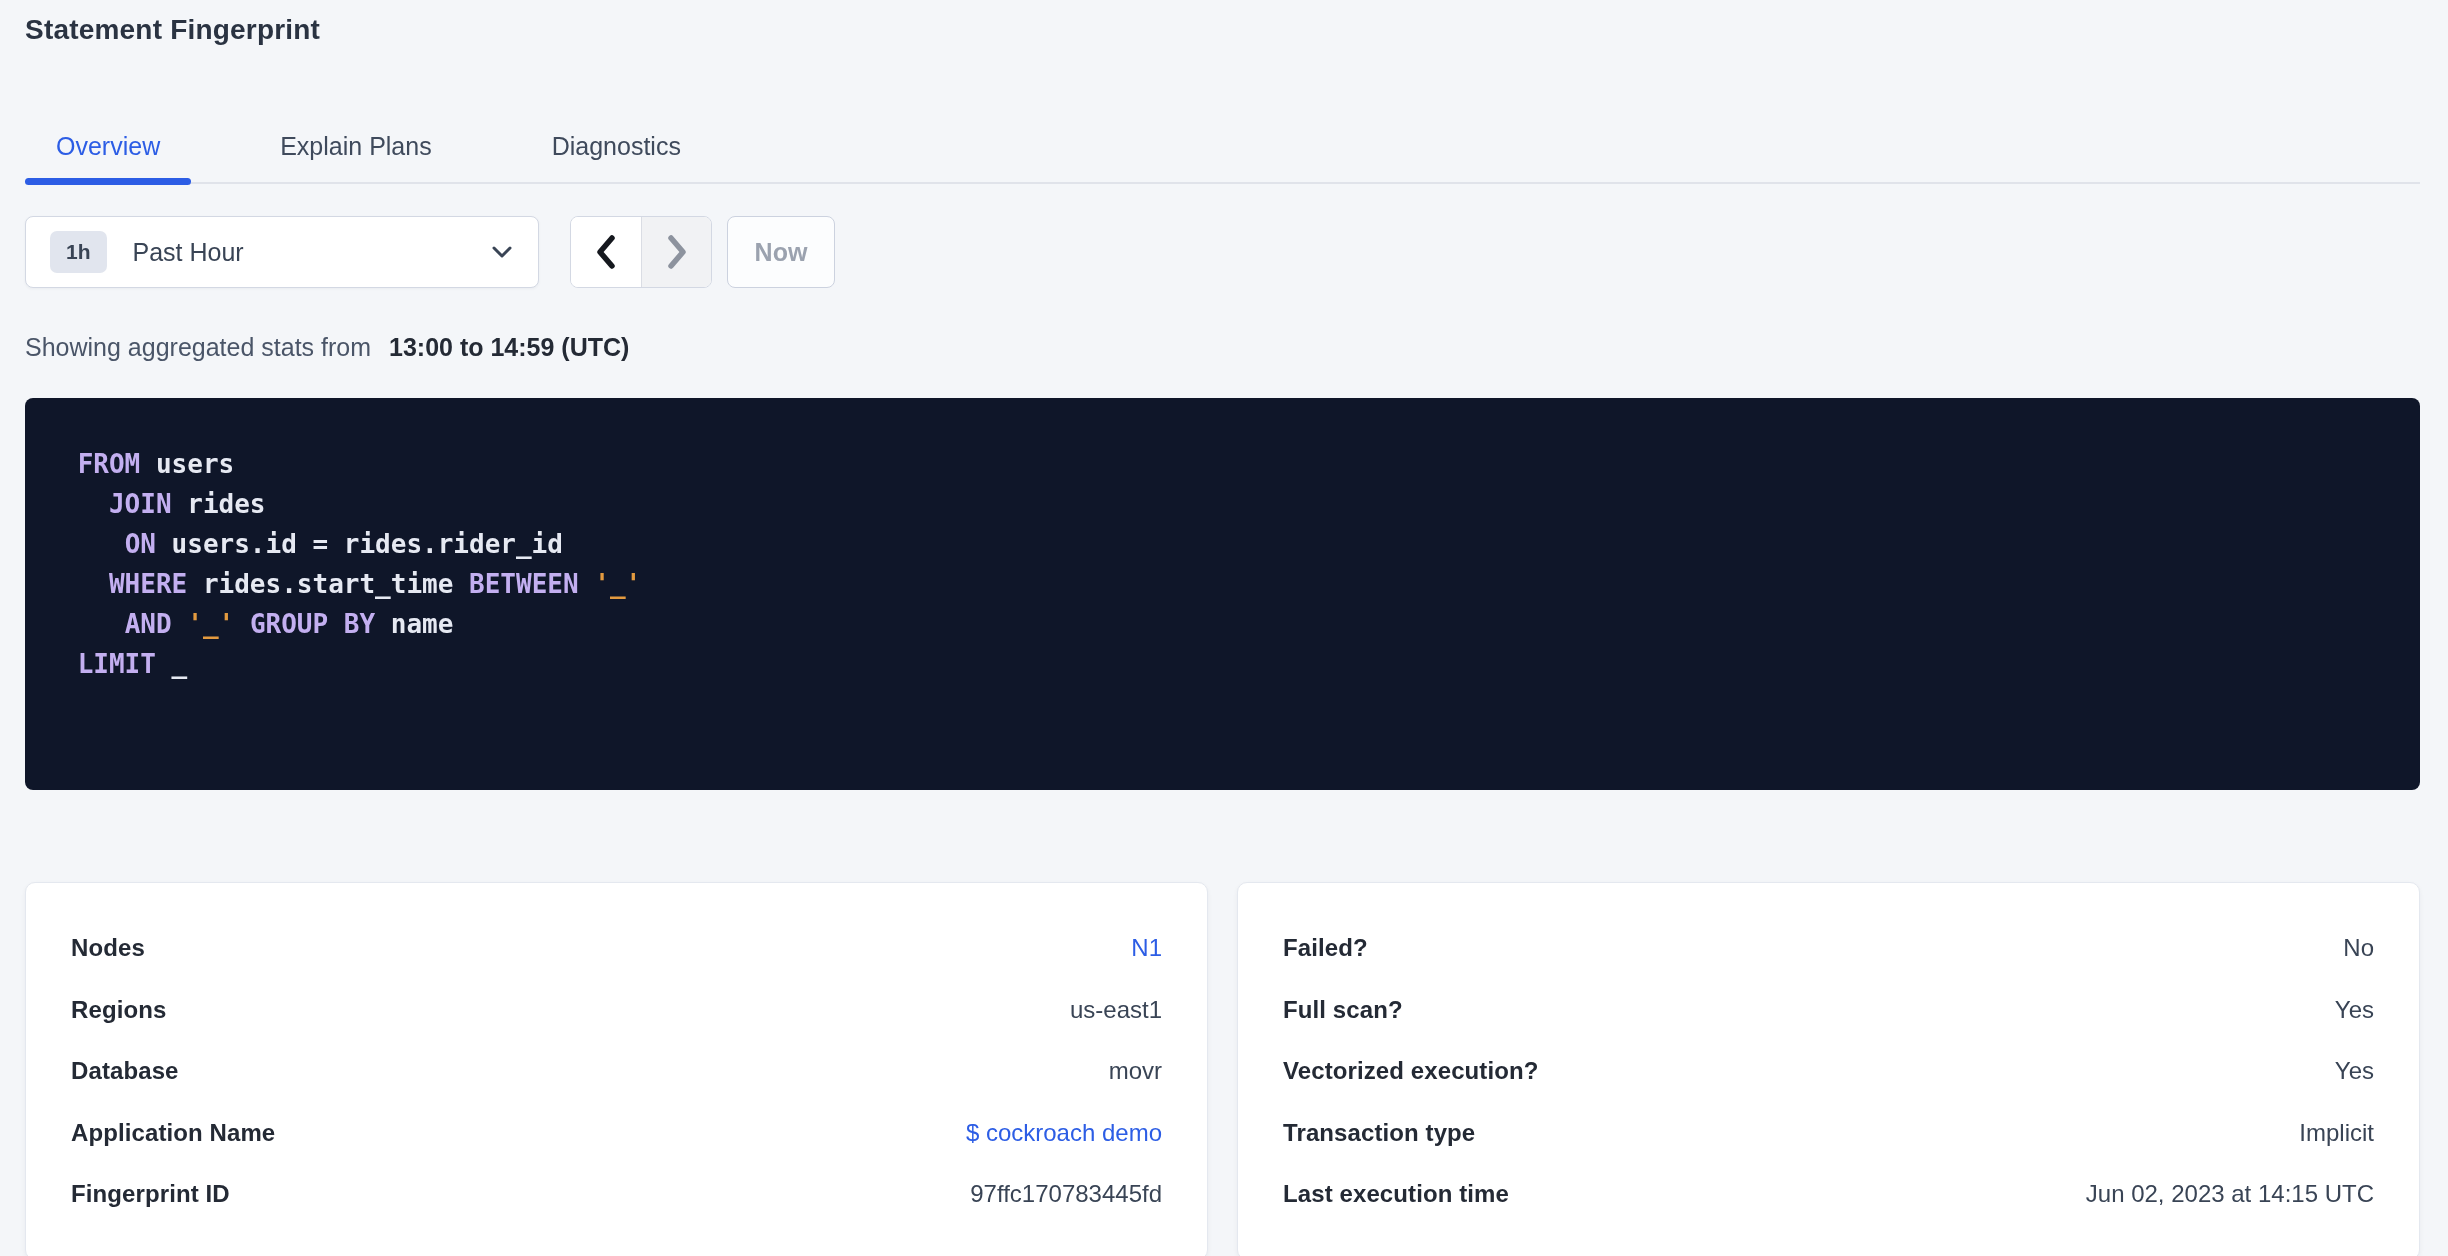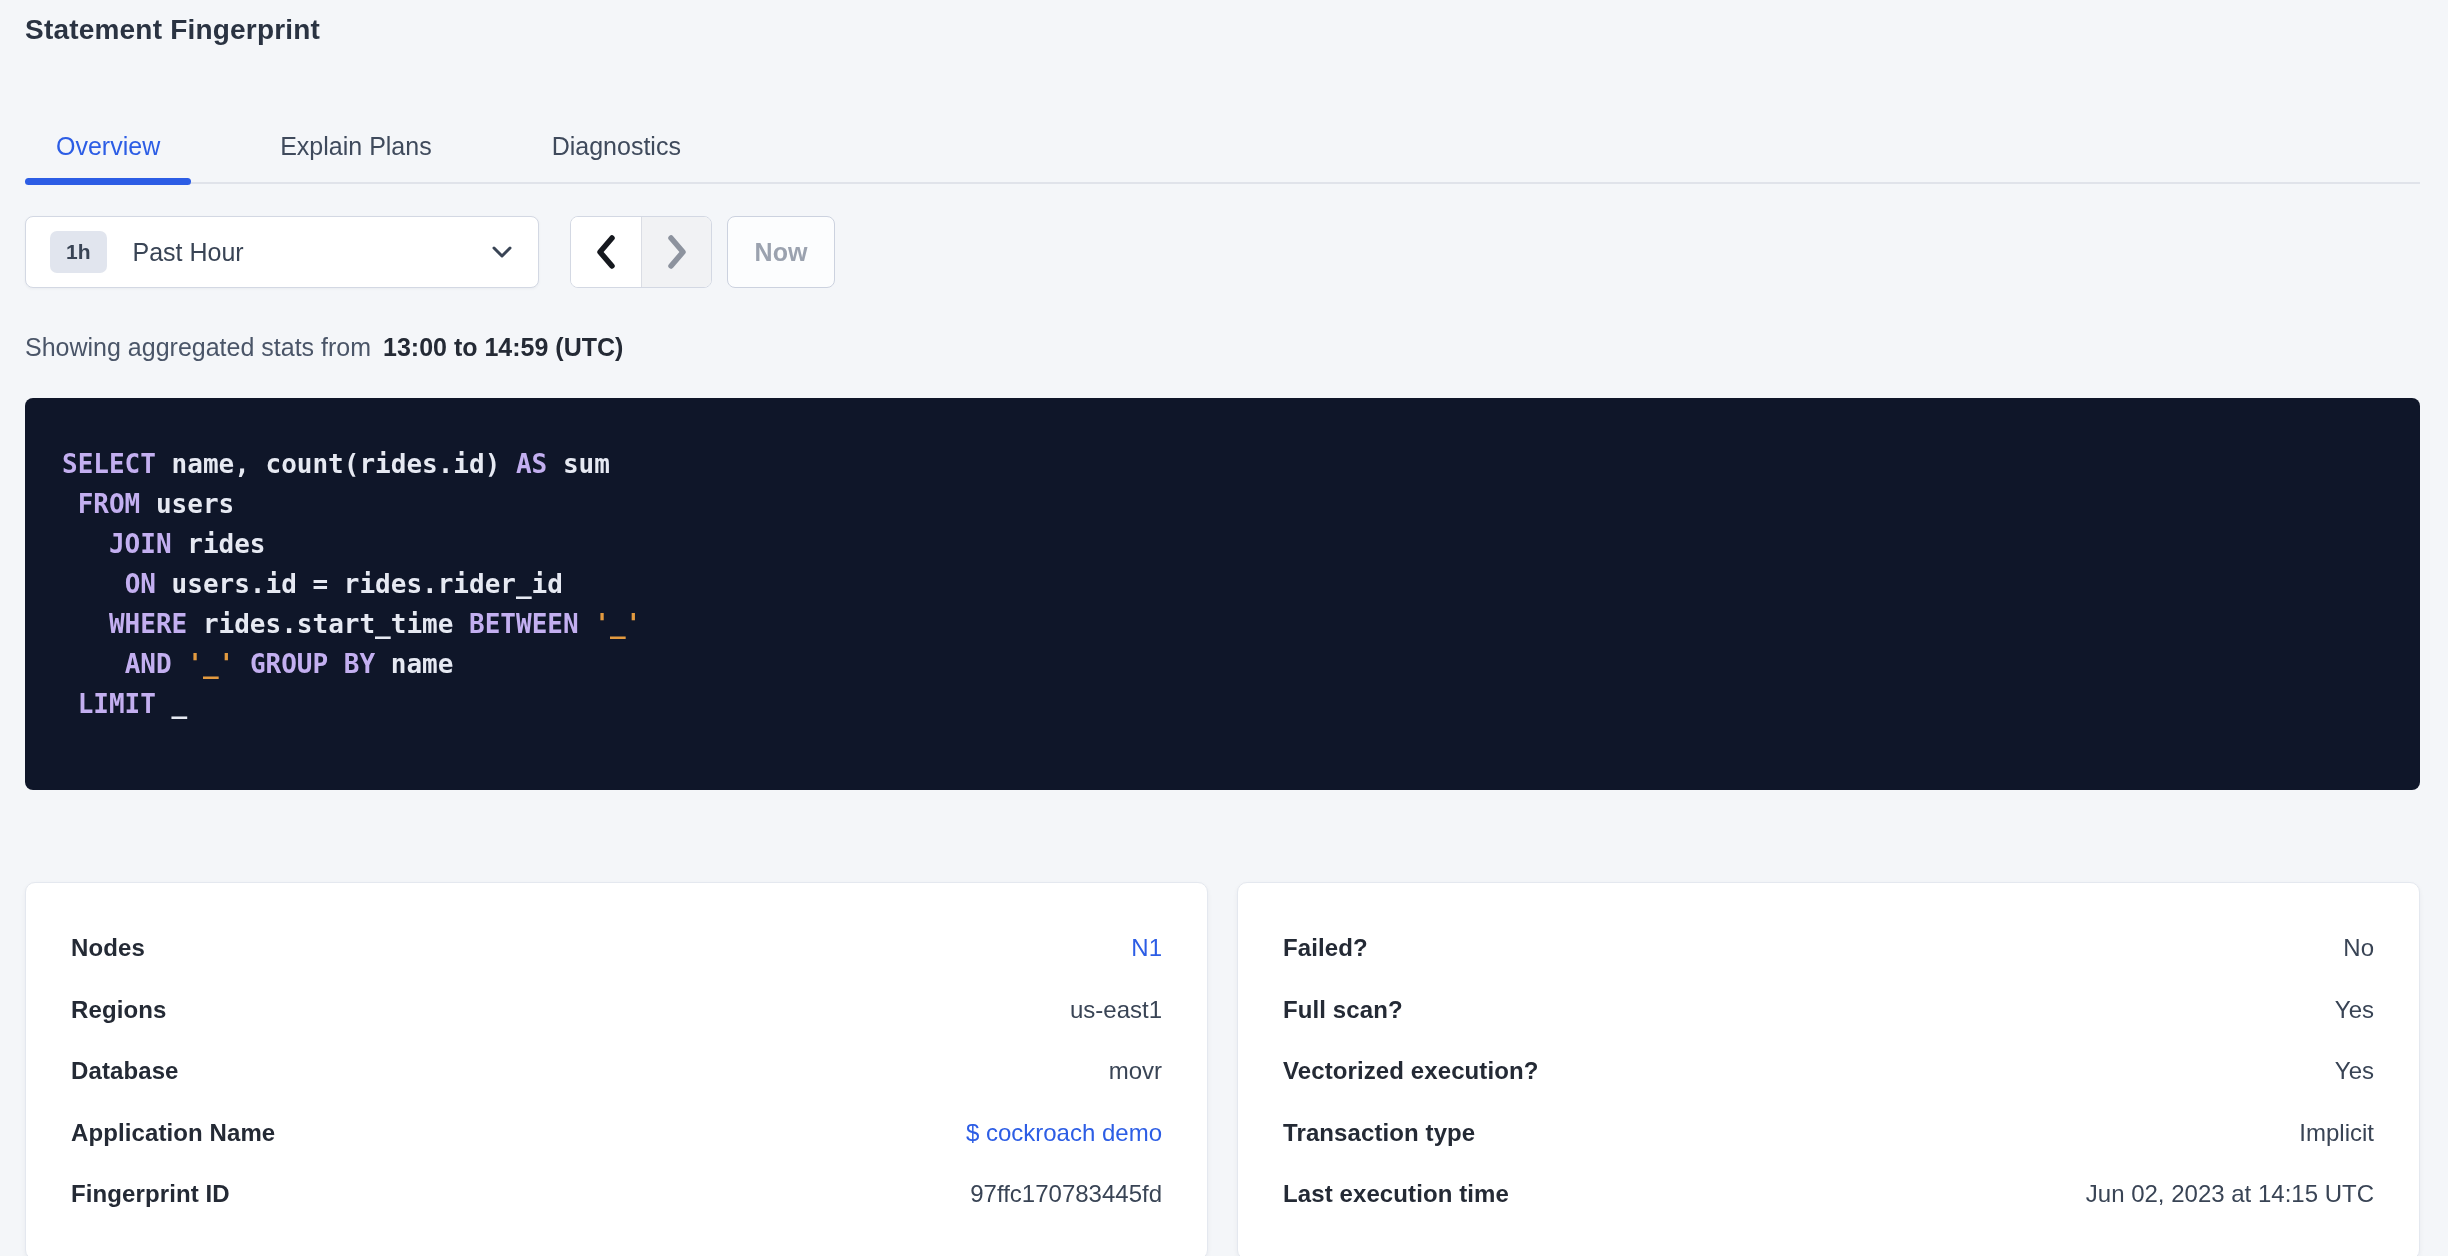--- a/index.html
+++ b/index.html
@@ -118,21 +118,21 @@
 
   
   .stats-line {
     margin-top: 45px;
     font-size: 25px;
     color: #4a5568;
   }
   .stats-line .range {
     font-weight: 700;
     color: #242a35;
-    margin-left: 5px;
+    margin-left: 11px;
   }
 
   
   .sql-box {
     margin-top: 36px;
     height: 392px;
     background: #0f1629;
     border-radius: 8px;
     padding: 46px 30px 0 37px;
     overflow: hidden;
@@ -240,21 +240,20 @@
     <div class="now-btn">Now</div>
   </div>
 
   <div class="stats-line">
     <span>Showing aggregated stats from</span>
     <span class="range">13:00 to 14:59 (UTC)</span>
   </div>
 
   <div class="sql-box">
     <div class="sql-pre">
-      <div class="sql-line"><span class="tok-kw">SELECT</span><span class="tok-pl"> name, count(rides.id) </span><span class="tok-kw">AS</span><span class="tok-pl"> sum</span></div>
       <div class="sql-line"><span class="tok-pl"> </span><span class="tok-kw">FROM</span><span class="tok-pl"> users</span></div>
       <div class="sql-line"><span class="tok-pl">   </span><span class="tok-kw">JOIN</span><span class="tok-pl"> rides</span></div>
       <div class="sql-line"><span class="tok-pl">    </span><span class="tok-kw">ON</span><span class="tok-pl"> users.id = rides.rider_id</span></div>
       <div class="sql-line"><span class="tok-pl">   </span><span class="tok-kw">WHERE</span><span class="tok-pl"> rides.start_time </span><span class="tok-kw">BETWEEN</span><span class="tok-pl"> </span><span class="tok-str">'_'</span></div>
       <div class="sql-line"><span class="tok-pl">    </span><span class="tok-kw">AND</span><span class="tok-pl"> </span><span class="tok-str">'_'</span><span class="tok-pl"> </span><span class="tok-kw">GROUP BY</span><span class="tok-pl"> name</span></div>
       <div class="sql-line"><span class="tok-pl"> </span><span class="tok-kw">LIMIT</span><span class="tok-pl"> _</span></div>
     </div>
   </div>
 
   <div class="cards">

